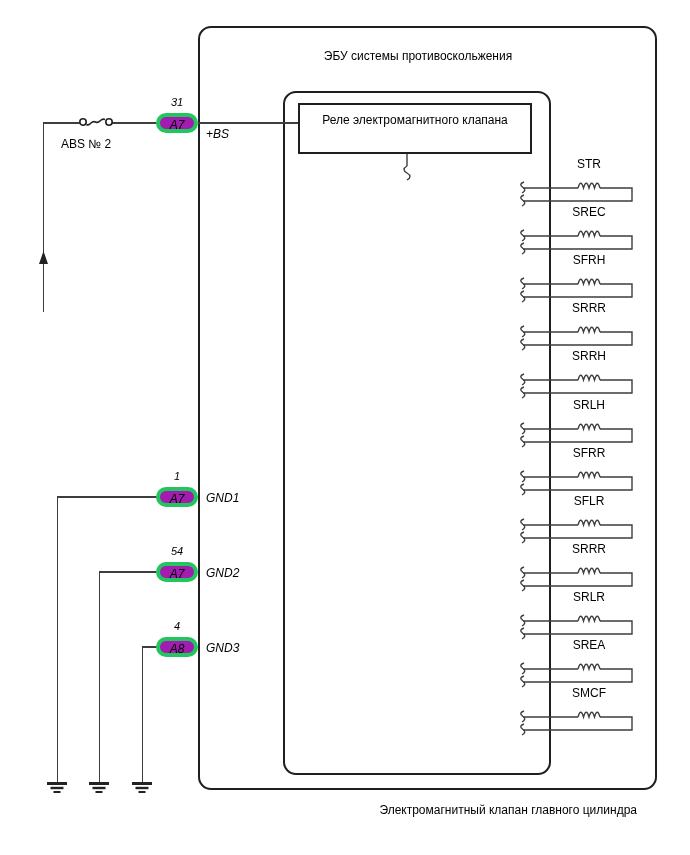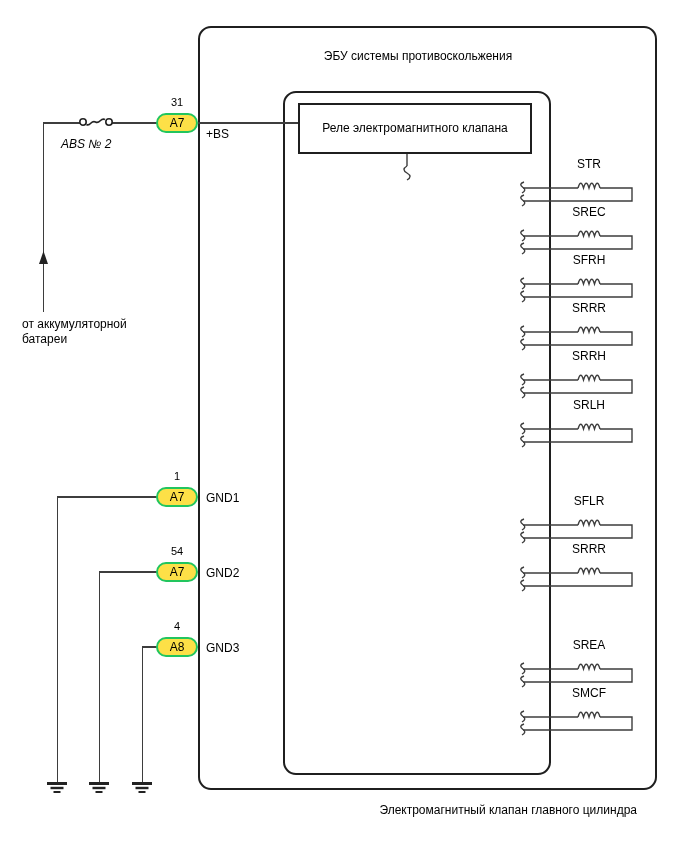--- a/index.html
+++ b/index.html
@@ -17,41 +17,41 @@
     font-size: 12px;
   }
   .box {
     position: absolute;
     border: 2px solid #1f1f1f;
     background: transparent;
   }
   #ecu-box   { left:198px; top:26px;  width:459px; height:764px; border-radius:13px; }
   #inner-box { left:283px; top:91px;  width:268px; height:684px; border-radius:13px; }
   #relay-box { left:298px; top:103px; width:234px; height:51px; border-radius:0; }
-  #relay-box .lbl { display:block; padding-top:16px; text-align:center; }
+  #relay-box .lbl { display:block; padding-top:8px; text-align:center; }
 
   .txt { position:absolute; white-space:nowrap; }
   #ecu-title { left:278px; top:49px; width:280px; text-align:center; }
   #bottom-caption { left:300px; top:803px; width:337px; text-align:right; }
   #battery-label { left:22px; top:317px; line-height:15px; white-space:normal; width:140px; }
-  #fuse-label { left:61px; top:137px;font-style:italic; }
+  #fuse-label { left:61px; top:137px; }
 
   .wire { position:absolute; background:#3d3d3d; }
   .wire.h { height:1.5px; }
   .wire.v { width:1.5px; }
 
   .sym { position:absolute; }
 
   
-  .pin { position:absolute; left:156px; width:42px; height:20px; z-index:5; }
+  .pin { position:absolute; left:156px; width:42px; height:20px; z-index:5;font-style:italic; }
   .pin-pill {
     position:absolute; left:0; top:0;
     width:42px; height:20px;
-    border:2px solid #22c55e; border-radius:10px;
-    background:#fde047;
+    border:4px solid #22c55e; border-radius:10px;
+    background:#a21caf;
     text-align:center; line-height:16px; font-size:12px;
   }
   .pin-num {
     position:absolute; top:-17px; left:0; width:42px;
     text-align:center; font-size:11px;
   }
   .pin-signal { position:absolute; left:50px; top:4px; font-size:12px; white-space:nowrap; }
   .pin-bs .pin-signal { top:14px; }
 
   
@@ -160,28 +160,40 @@
     <svg width="130" height="28" viewBox="0 0 130 28">
         <use href="#coil-row"></use>
       </svg>
   </div>
   <div class="valve-unit" style="top:398px">
     <div class="valve-label">SRLH</div>
     <svg width="130" height="28" viewBox="0 0 130 28">
         <use href="#coil-row"></use>
       </svg>
   </div>
+  <div class="valve-unit" style="top:446px">
+    <div class="valve-label">SFRR</div>
+    <svg width="130" height="28" viewBox="0 0 130 28">
+        <use href="#coil-row"></use>
+      </svg>
+  </div>
   <div class="valve-unit" style="top:542px">
     <div class="valve-label">SRRR</div>
     <svg width="130" height="28" viewBox="0 0 130 28">
         <use href="#coil-row"></use>
       </svg>
   </div>
   <div class="valve-unit" style="top:494px">
     <div class="valve-label">SFLR</div>
+    <svg width="130" height="28" viewBox="0 0 130 28">
+        <use href="#coil-row"></use>
+      </svg>
+  </div>
+  <div class="valve-unit" style="top:590px">
+    <div class="valve-label">SRLR</div>
     <svg width="130" height="28" viewBox="0 0 130 28">
         <use href="#coil-row"></use>
       </svg>
   </div>
   <div class="valve-unit" style="top:686px">
     <div class="valve-label">SMCF</div>
     <svg width="130" height="28" viewBox="0 0 130 28">
         <use href="#coil-row"></use>
       </svg>
   </div>
@@ -208,19 +220,15 @@
     <div class="pin-signal">GND2</div>
   </div>
   <div class="pin" style="top:637px">
     <div class="pin-num">4</div>
     <div class="pin-pill">A8</div>
     <div class="pin-signal">GND3</div>
   </div>
 
   <div class="txt" id="ecu-title">ЭБУ системы противоскольжения</div>
   <div class="txt" id="fuse-label">ABS № 2</div>
-  <div class="txt" id="battery-label">
-    <div>от аккумуляторной</div>
-    <div>батареи</div>
-  </div>
   <div class="txt" id="bottom-caption">Электромагнитный клапан главного цилиндра</div>
 
 </div>
 
 </body></html>

